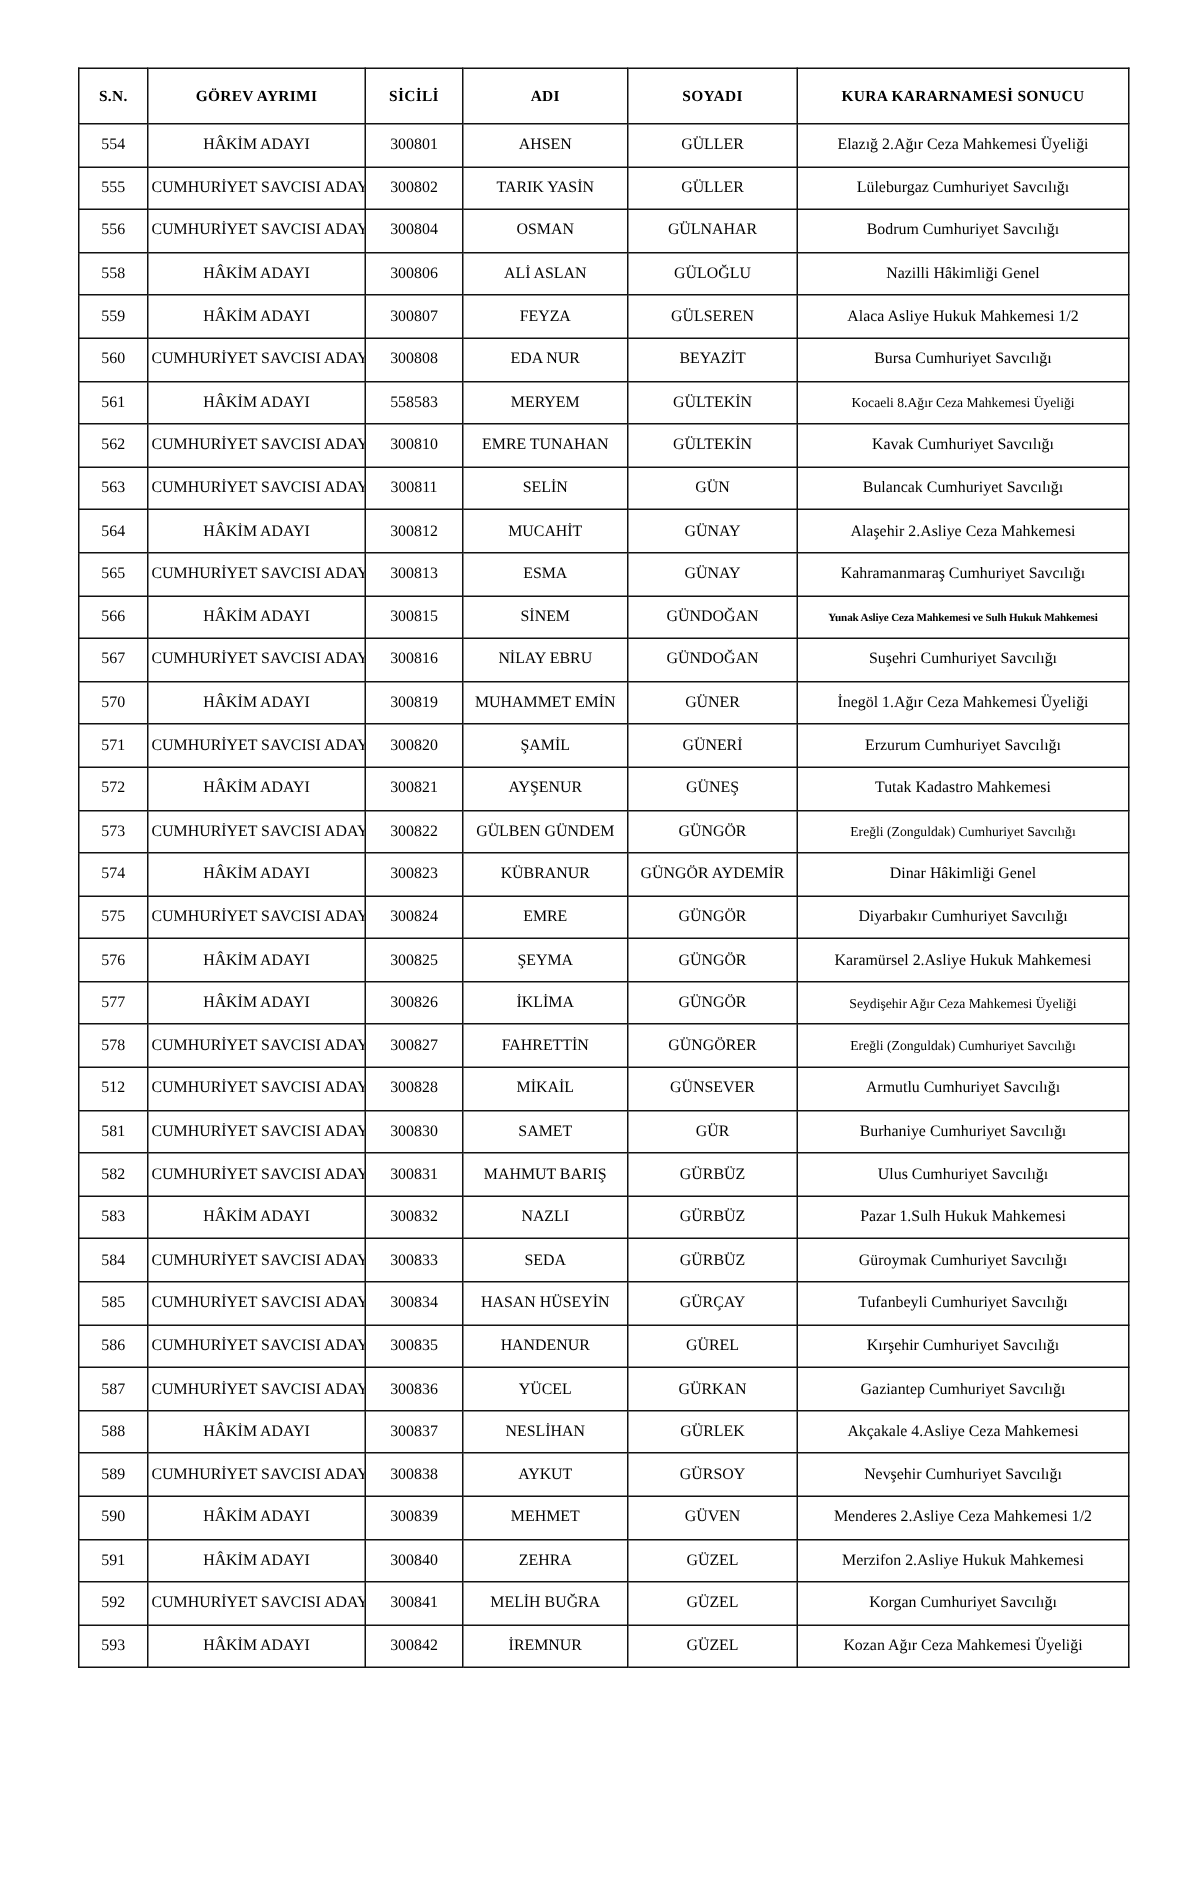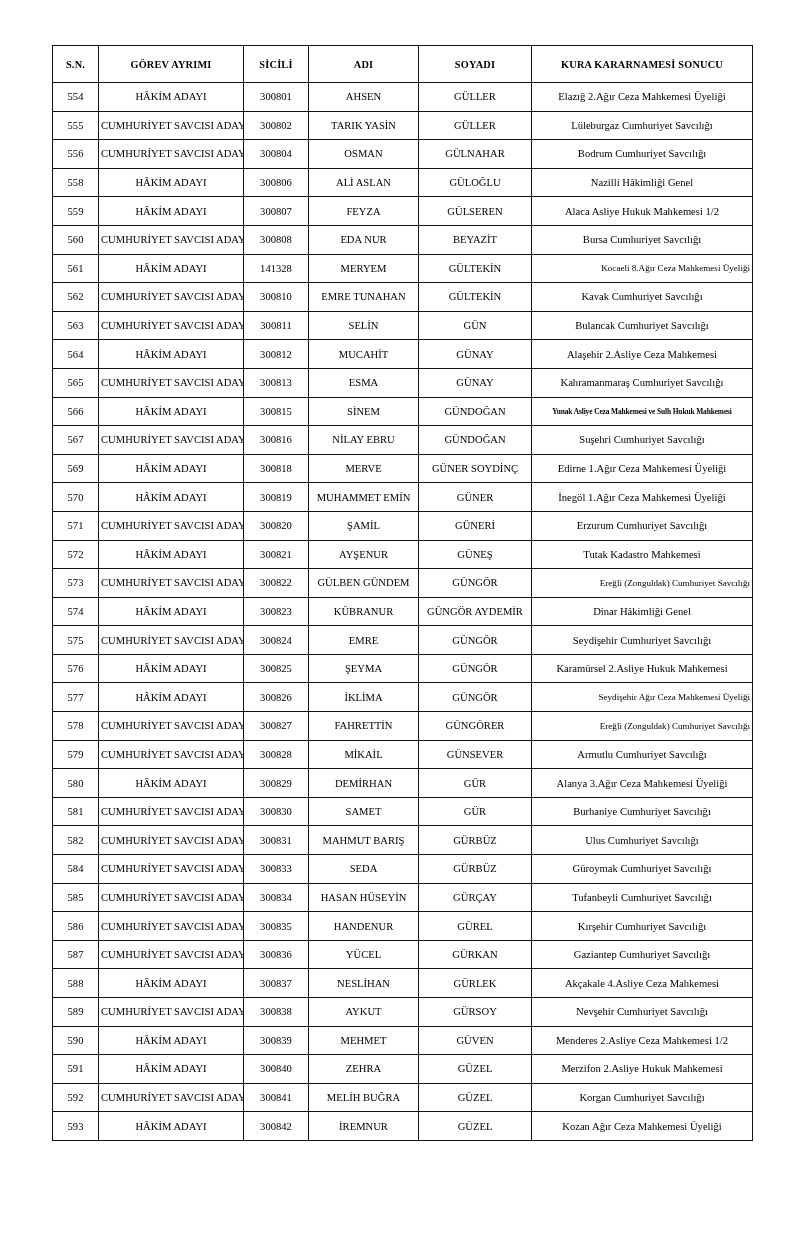--- a/index.html
+++ b/index.html
@@ -58,21 +58,21 @@
 
   td.cell-sn      { font-size: 10.4px; }
   td.cell-gorev   { font-size: 10.5px; }
   td.cell-sicili  { font-size: 10.4px; }
   td.cell-adi     { font-size: 10.4px; margin-top: 24px; }
   td.cell-soyadi  { font-size: 10.4px; }
   td.cell-sonuc   { font-size: 9.6px; }
 
   
   td.cell-sonuc.long { font-size: 7.4px; letter-spacing: -0.1px; font-weight: bold; }
-  td.cell-sonuc.medium { font-size: 9.1px; text-align: right; }
+  td.cell-sonuc.medium { font-size: 9.1px; }
 </style>
 </head>
 <body>
 
 <div class="page">
   <table class="kura-table">
     <colgroup>
       <col class="c-sn">
       <col class="c-gorev">
       <col class="c-sicili">
@@ -135,21 +135,21 @@
           <td class="cell-sn">560</td>
           <td class="cell-gorev">CUMHURİYET SAVCISI ADAYI</td>
           <td class="cell-sicili">300808</td>
           <td class="cell-adi">EDA NUR</td>
           <td class="cell-soyadi">BEYAZİT</td>
           <td class="cell-sonuc">Bursa Cumhuriyet Savcılığı</td>
         </tr>
         <tr>
           <td class="cell-sn">561</td>
           <td class="cell-gorev">HÂKİM ADAYI</td>
-          <td class="cell-sicili">141328</td>
+          <td class="cell-sicili">558583</td>
           <td class="cell-adi">MERYEM</td>
           <td class="cell-soyadi">GÜLTEKİN</td>
           <td class="cell-sonuc medium">Kocaeli 8.Ağır Ceza Mahkemesi Üyeliği</td>
         </tr>
         <tr>
           <td class="cell-sn">562</td>
           <td class="cell-gorev">CUMHURİYET SAVCISI ADAYI</td>
           <td class="cell-sicili">300810</td>
           <td class="cell-adi">EMRE TUNAHAN</td>
           <td class="cell-soyadi">GÜLTEKİN</td>
@@ -189,28 +189,20 @@
         </tr>
         <tr>
           <td class="cell-sn">567</td>
           <td class="cell-gorev">CUMHURİYET SAVCISI ADAYI</td>
           <td class="cell-sicili">300816</td>
           <td class="cell-adi">NİLAY EBRU</td>
           <td class="cell-soyadi">GÜNDOĞAN</td>
           <td class="cell-sonuc">Suşehri Cumhuriyet Savcılığı</td>
         </tr>
         <tr>
-          <td class="cell-sn">569</td>
-          <td class="cell-gorev">HÂKİM ADAYI</td>
-          <td class="cell-sicili">300818</td>
-          <td class="cell-adi">MERVE</td>
-          <td class="cell-soyadi">GÜNER SOYDİNÇ</td>
-          <td class="cell-sonuc">Edirne 1.Ağır Ceza Mahkemesi Üyeliği</td>
-        </tr>
-        <tr>
           <td class="cell-sn">570</td>
           <td class="cell-gorev">HÂKİM ADAYI</td>
           <td class="cell-sicili">300819</td>
           <td class="cell-adi">MUHAMMET EMİN</td>
           <td class="cell-soyadi">GÜNER</td>
           <td class="cell-sonuc">İnegöl 1.Ağır Ceza Mahkemesi Üyeliği</td>
         </tr>
         <tr>
           <td class="cell-sn">571</td>
           <td class="cell-gorev">CUMHURİYET SAVCISI ADAYI</td>
@@ -242,21 +234,21 @@
           <td class="cell-adi">KÜBRANUR</td>
           <td class="cell-soyadi">GÜNGÖR AYDEMİR</td>
           <td class="cell-sonuc">Dinar Hâkimliği Genel</td>
         </tr>
         <tr>
           <td class="cell-sn">575</td>
           <td class="cell-gorev">CUMHURİYET SAVCISI ADAYI</td>
           <td class="cell-sicili">300824</td>
           <td class="cell-adi">EMRE</td>
           <td class="cell-soyadi">GÜNGÖR</td>
-          <td class="cell-sonuc">Seydişehir Cumhuriyet Savcılığı</td>
+          <td class="cell-sonuc">Diyarbakır Cumhuriyet Savcılığı</td>
         </tr>
         <tr>
           <td class="cell-sn">576</td>
           <td class="cell-gorev">HÂKİM ADAYI</td>
           <td class="cell-sicili">300825</td>
           <td class="cell-adi">ŞEYMA</td>
           <td class="cell-soyadi">GÜNGÖR</td>
           <td class="cell-sonuc">Karamürsel 2.Asliye Hukuk Mahkemesi</td>
         </tr>
         <tr>
@@ -269,50 +261,50 @@
         </tr>
         <tr>
           <td class="cell-sn">578</td>
           <td class="cell-gorev">CUMHURİYET SAVCISI ADAYI</td>
           <td class="cell-sicili">300827</td>
           <td class="cell-adi">FAHRETTİN</td>
           <td class="cell-soyadi">GÜNGÖRER</td>
           <td class="cell-sonuc medium">Ereğli (Zonguldak) Cumhuriyet Savcılığı</td>
         </tr>
         <tr>
-          <td class="cell-sn">579</td>
+          <td class="cell-sn">512</td>
           <td class="cell-gorev">CUMHURİYET SAVCISI ADAYI</td>
           <td class="cell-sicili">300828</td>
           <td class="cell-adi">MİKAİL</td>
           <td class="cell-soyadi">GÜNSEVER</td>
           <td class="cell-sonuc">Armutlu Cumhuriyet Savcılığı</td>
         </tr>
         <tr>
-          <td class="cell-sn">580</td>
-          <td class="cell-gorev">HÂKİM ADAYI</td>
-          <td class="cell-sicili">300829</td>
-          <td class="cell-adi">DEMİRHAN</td>
-          <td class="cell-soyadi">GÜR</td>
-          <td class="cell-sonuc">Alanya 3.Ağır Ceza Mahkemesi Üyeliği</td>
-        </tr>
-        <tr>
           <td class="cell-sn">581</td>
           <td class="cell-gorev">CUMHURİYET SAVCISI ADAYI</td>
           <td class="cell-sicili">300830</td>
           <td class="cell-adi">SAMET</td>
           <td class="cell-soyadi">GÜR</td>
           <td class="cell-sonuc">Burhaniye Cumhuriyet Savcılığı</td>
         </tr>
         <tr>
           <td class="cell-sn">582</td>
           <td class="cell-gorev">CUMHURİYET SAVCISI ADAYI</td>
           <td class="cell-sicili">300831</td>
           <td class="cell-adi">MAHMUT BARIŞ</td>
           <td class="cell-soyadi">GÜRBÜZ</td>
           <td class="cell-sonuc">Ulus Cumhuriyet Savcılığı</td>
+        </tr>
+        <tr>
+          <td class="cell-sn">583</td>
+          <td class="cell-gorev">HÂKİM ADAYI</td>
+          <td class="cell-sicili">300832</td>
+          <td class="cell-adi">NAZLI</td>
+          <td class="cell-soyadi">GÜRBÜZ</td>
+          <td class="cell-sonuc">Pazar 1.Sulh Hukuk Mahkemesi</td>
         </tr>
         <tr>
           <td class="cell-sn">584</td>
           <td class="cell-gorev">CUMHURİYET SAVCISI ADAYI</td>
           <td class="cell-sicili">300833</td>
           <td class="cell-adi">SEDA</td>
           <td class="cell-soyadi">GÜRBÜZ</td>
           <td class="cell-sonuc">Güroymak Cumhuriyet Savcılığı</td>
         </tr>
         <tr>

